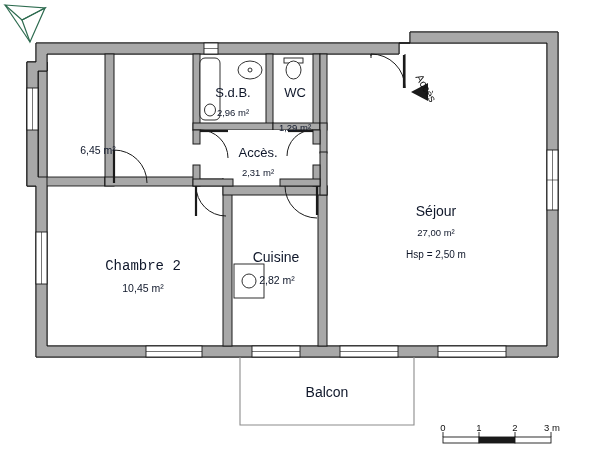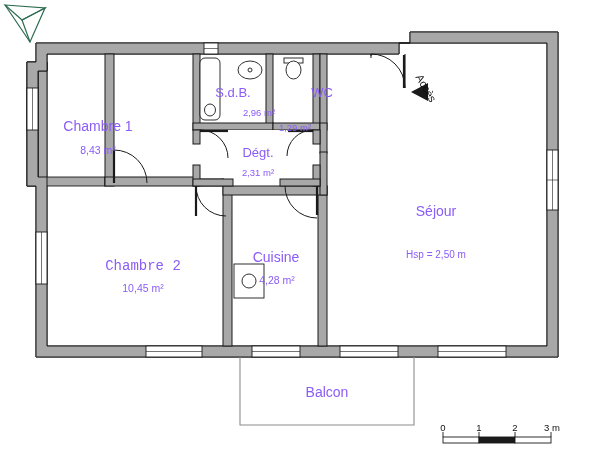--- a/index.html
+++ b/index.html
@@ -12,21 +12,21 @@
   }
   #plan { position:relative; width:600px; height:450px; }
 
   .svg-layer { position:absolute; left:0; top:0; width:600px; height:450px; }
 
   .lbl {
     position:absolute;
     text-align:center;
     white-space:nowrap;
     line-height:1.15;
-    color:#8b5cf6;
+    color:#0f172a;
   }
   .room-name { font-size:13px; }
   .room-name.big { font-size:14px; }
   .room-area { font-size:10.5px; }
   .room-area.small { font-size:9.5px; }
   .hsp { font-size:10px; }
   .scale-num { font-size:9.5px; color:#111; }
   .acces { font-size:11px; color:#111; }
 </style>
 </head>
@@ -190,39 +190,39 @@
       <rect x="443" y="437" width="36" height="6" fill="#ffffff"></rect>
       <rect x="479" y="437" width="36" height="6" fill="#1a1a1a"></rect>
       <rect x="515" y="437" width="36" height="6" fill="#ffffff"></rect>
       <line x1="443" y1="432" x2="443" y2="437"></line>
       <line x1="479" y1="432" x2="479" y2="437"></line>
       <line x1="515" y1="432" x2="515" y2="437"></line>
       <line x1="551" y1="432" x2="551" y2="437"></line>
     </g>
   </svg>
 
-  <div class="lbl room-name big" style="left:38px; top:118px; width:120px;">Chambre 1</div>
-  <div class="lbl room-area" style="left:38px; top:144px; width:120px;">8,43 m²</div>
+  <div class="lbl room-area" style="left:38px; top:144px; width:120px;">6,45 m²</div>
 
   <div class="lbl room-name" style="left:200px; top:86px; width:66px;">S.d.B.</div>
-  <div class="lbl room-area small" style="left:199px; top:108px; width:68px;padding-left:26px;">2,96 m²</div>
-
-  <div class="lbl room-name" style="left:285px; top:86px; width:48px;text-align:right;">WC</div>
+  <div class="lbl room-area small" style="left:199px; top:108px; width:68px;">2,96 m²</div>
+
+  <div class="lbl room-name" style="left:271px; top:86px; width:48px;">WC</div>
   <div class="lbl room-area small" style="left:268px; top:108px; width:54px;margin-top:15px;">1,29 m²</div>
 
-  <div class="lbl room-name" style="left:216px; top:146px; width:84px;">Dégt.</div>
+  <div class="lbl room-name" style="left:216px; top:146px; width:84px;">Accès.</div>
   <div class="lbl room-area small" style="left:214px; top:168px; width:88px;">2,31 m²</div>
 
   <div class="lbl room-name big" style="left:73px; top:258px; width:140px;font-family:Liberation Mono, monospace;">Chambre 2</div>
   <div class="lbl room-area" style="left:73px; top:282px; width:140px;">10,45 m²</div>
 
   <div class="lbl room-name big" style="left:231px; top:249px; width:90px;text-align:center;">Cuisine</div>
-  <div class="lbl room-area" style="left:233px; top:274px; width:88px;">4,28 m²</div>
+  <div class="lbl room-area" style="left:233px; top:274px; width:88px;">2,82 m²</div>
 
   <div class="lbl room-name big" style="left:374px; top:203px; width:124px;">Séjour</div>
+  <div class="lbl room-area small" style="left:374px; top:228px; width:124px;">27,00 m²</div>
   <div class="lbl hsp" style="left:374px; top:249px; width:124px;">Hsp = 2,50 m</div>
 
   <div class="lbl room-name big" style="left:267px; top:384px; width:120px;text-align:center;">Balcon</div>
 
   <div class="acces" style="position:absolute; left:424px; top:72px; transform:rotate(60deg); transform-origin:left top;">Accès</div>
 
   <div class="lbl scale-num" style="left:434px; top:423px; width:18px;">0</div>
   <div class="lbl scale-num" style="left:470px; top:423px; width:18px;">1</div>
   <div class="lbl scale-num" style="left:506px; top:423px; width:18px;">2</div>
   <div class="lbl scale-num" style="left:538px; top:423px; width:28px;">3 m</div>

